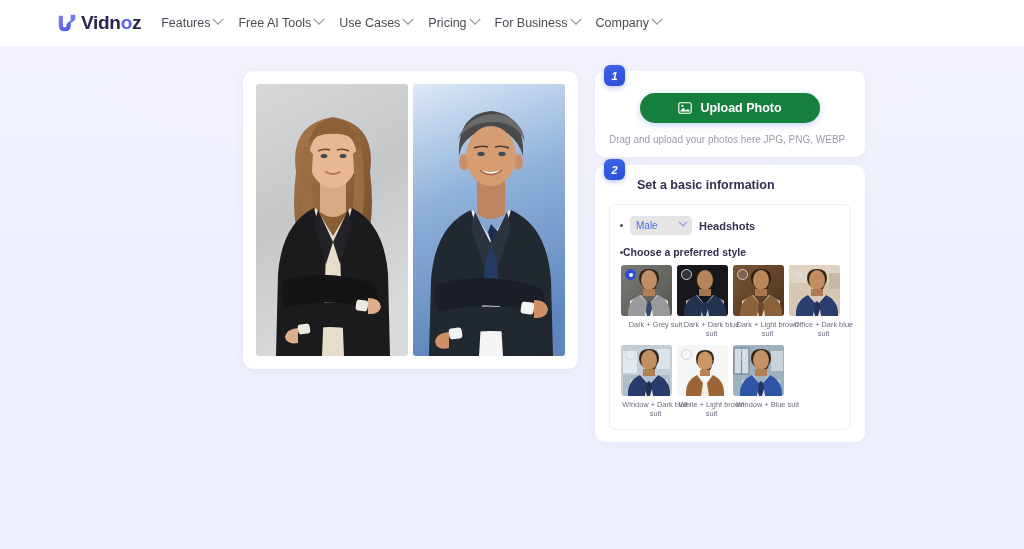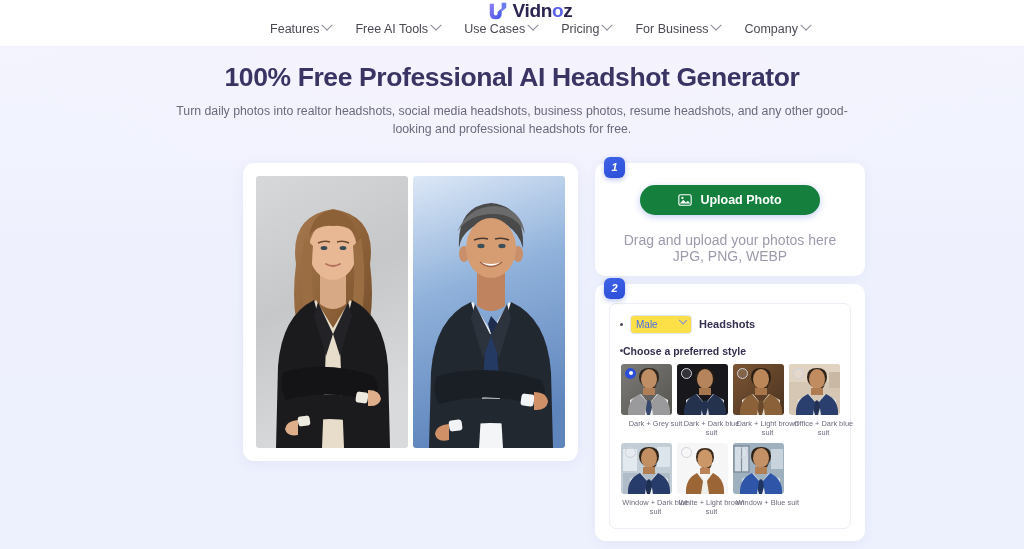--- a/index.html
+++ b/index.html
@@ -14,30 +14,29 @@
   
   .navbar {
     height: 47px;
     background: #ffffff;
     display: flex;
     align-items: center;
     padding-left: 56px;
     border-bottom: 1px solid #f1f2fb;
     position: relative;
     z-index: 10;
-    flex-direction: column;
   }
   .logo { display: flex; align-items: center; gap: 3px; margin-right: 20px; }
   .logo-mark { width: 22px; height: 22px; display: block; }
   .logo-text {
     font-size: 19px; font-weight: 700; letter-spacing: -0.3px;
     color: #2b2450;
   }
   .logo-text .o-accent { color: #5b62e8; }
-  .nav-items { display: flex; gap: 24px; }
+  .nav-items { display: flex; gap: 16px; }
   .nav-item {
     display: flex; align-items: center; gap: 4px;
     font-size: 12.5px; color: #4a4a55; cursor: pointer;
     white-space: nowrap;
   }
   .chev {
     width: 8px; height: 8px; display: inline-block;
     border-right: 1.3px solid #8b8b99;
     border-bottom: 1.3px solid #8b8b99;
     transform: rotate(45deg) translate(-2px,-2px);
@@ -121,40 +120,40 @@
     display: flex; align-items: center; justify-content: center; gap: 8px;
     width: 180px; height: 30px; margin: 12px auto 0;
     background: #15803d;
     border-radius: 16px;
     color: #fff; font-size: 12.5px; font-weight: 700;
     cursor: pointer;
     box-shadow: 0 2px 7px rgba(42,78,216,0.28);
   }
   .img-icon { width: 14px; height: 12px; display: block; }
   .hint {
-    margin-top: 17px; text-align: center;
-    font-size: 14px; color: #9b9bab;
+    margin-top: 11px; 
+    font-size: 10px; color: #9b9bab;
   }
 
   
   .inner-box {
     margin-top: 9px;
     border: 1px solid #edeef6;
     border-radius: 7px;
     padding: 11px 10px 11px;
   }
   .row-gender { display: flex; align-items: center; gap: 7px; }
   .bullet { width: 3px; height: 3px; border-radius: 50%; background: #4a4a60; flex: none; }
   .select {
     width: 62px; height: 19px;
     border: 1px solid #e2e3ee; border-radius: 4px;
     display: flex; align-items: center; justify-content: space-between;
     padding: 0 5px;
     font-size: 10px; color: #4a6de8; cursor: pointer;
-    background: #fde047;
+    background: #e5e5e5;
   }
   .select .chev { border-color: #7d8fd8; width: 6px; height: 6px; }
   .headshots-label { font-size: 11px; font-weight: 700; color: #343050; }
   .row-style {
     display: flex; align-items: center; 
     margin-top: 11px;
   }
   .row-style .lbl { font-size: 10.5px; font-weight: 700; color: #343050; }
 
   .style-grid {
@@ -230,24 +229,20 @@
     </div>
     <div class="nav-item">
       <span>Company</span>
       <i class="chev"></i>
     </div>
   </div>
 </div>
 
 <div class="page">
 
-  <div class="hero">
-    <h1 class="hero-title">100% Free Professional AI Headshot Generator</h1>
-    <p class="hero-sub">Turn daily photos into realtor headshots, social media headshots, business photos, resume headshots, and any other good-looking and professional headshots for free.</p>
-  </div>
 
   <div class="main">
 
     <div class="photo-card">
       <div class="photo-row">
         <div class="photo">
           <svg viewBox="0 0 154 272" width="154" height="272" preserveAspectRatio="none">
             <defs>
               <linearGradient id="bgW" x1="0" y1="0" x2="0.3" y2="1">
                 <stop offset="0%" stop-color="#d7d8da"></stop>
@@ -361,20 +356,21 @@
               <path d="M2 11 L6 6.6 L9.2 10 L11.4 8 L14 11 Z" fill="#fff"></path>
             </svg>
           </span>
           <span>Upload Photo</span>
         </div>
         <div class="hint">Drag and upload your photos here JPG, PNG, WEBP</div>
       </div>
 
       <div class="step-card">
         <div class="badge">2</div>
+        <div class="step-title">Set a basic information</div>
 
         <div class="inner-box">
           <div class="row-gender">
             <span class="bullet"></span>
             <div class="select">
               <span>Male</span>
               <i class="chev"></i>
             </div>
             <span class="headshots-label">Headshots</span>
           </div>

